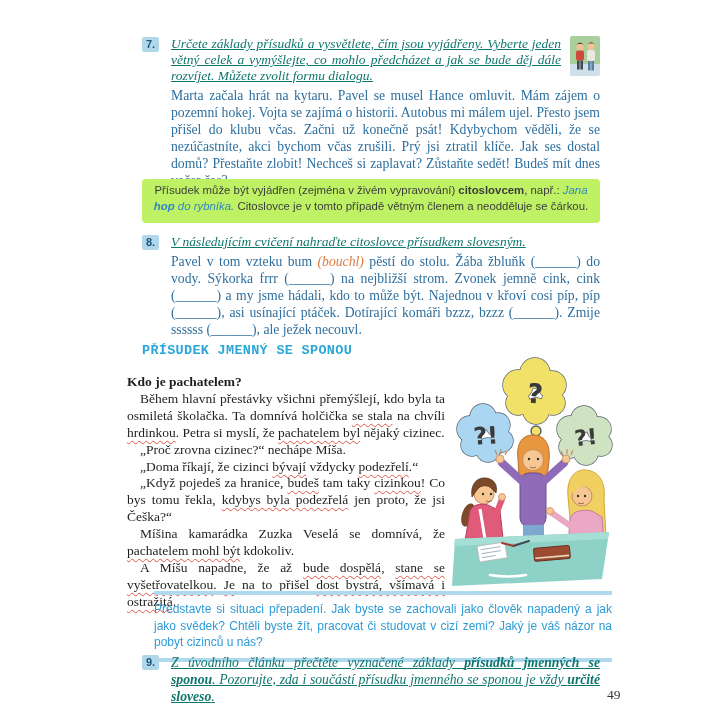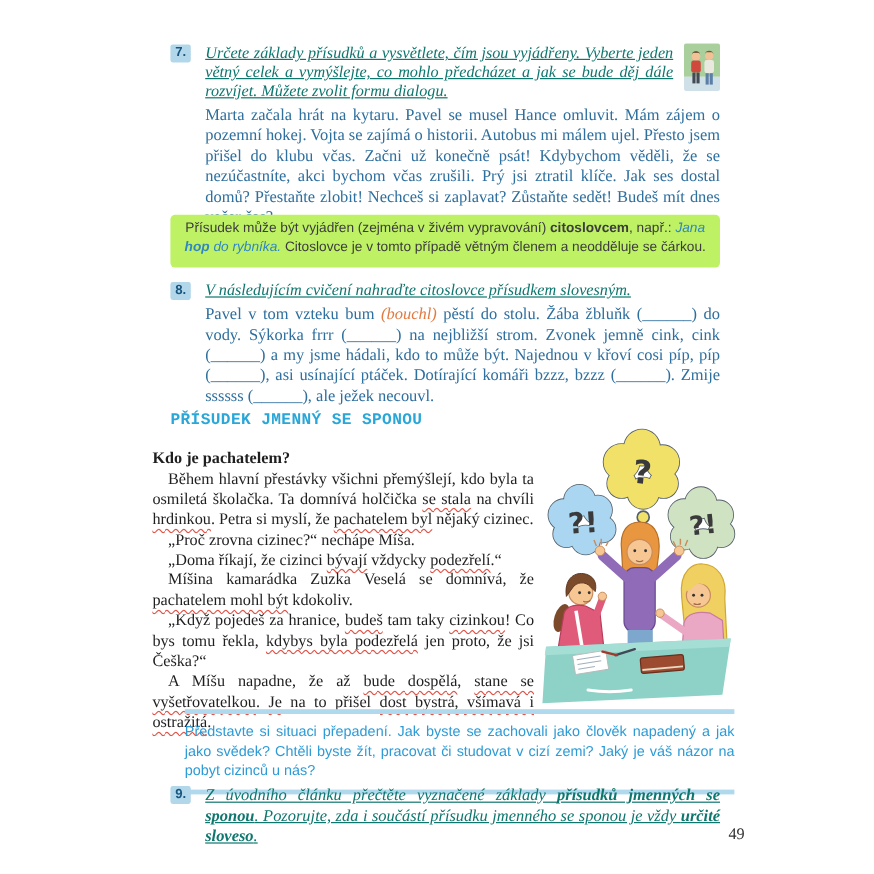--- a/index.html
+++ b/index.html
@@ -106,22 +106,22 @@
   </div>
 </div>
 
 <div class="section-heading">PŘÍSUDEK JMENNÝ SE SPONOU</div>
 
 <div class="story">
   <p class="story-title" style="text-indent:0;">Kdo je pachatelem?</p>
   <p><span>Během hlavní přestávky všichni přemýšlejí, kdo byla ta osmiletá školačka. Ta domnívá holčička </span><span class="w">se stala</span><span> na chvíli </span><span class="w">hrdinkou</span><span>. Petra si myslí, že </span><span class="w">pachatelem byl</span><span> nějaký cizinec.</span></p>
   <p><span>„Proč zrovna cizinec?“ nechápe Míša.</span></p>
   <p><span>„Doma říkají, že cizinci </span><span class="w">bývají</span><span> vždycky </span><span class="w">podezřelí</span><span>.“</span></p>
+  <p><span>„Když pojedeš za hranice, </span><span class="w">budeš</span><span> tam taky </span><span class="w">cizinkou</span><span>! Co bys tomu řekla, </span><span class="w">kdybys byla podezřelá</span><span> jen proto, že jsi Češka?“</span></p>
   <p><span>Míšina kamarádka Zuzka Veselá se domnívá, že </span><span class="w">pachatelem mohl být</span><span> kdokoliv.</span></p>
-  <p><span>„Když pojedeš za hranice, </span><span class="w">budeš</span><span> tam taky </span><span class="w">cizinkou</span><span>! Co bys tomu řekla, </span><span class="w">kdybys byla podezřelá</span><span> jen proto, že jsi Češka?“</span></p>
   <p><span>A Míšu napadne, že až </span><span class="w">bude dospělá</span><span>, </span><span class="w">stane se vyšetřovatelkou</span><span>. </span><span class="w">Je</span><span> na to přišel </span><span class="w">dost bystrá, všímavá i ostražitá</span><span>.</span></p>
 </div>
 
 <div class="illustration">
   <svg width="166" height="243" viewBox="0 0 166 243">
 
     <g>
       <g stroke="#55606a" stroke-width="1.4" fill="#aad6f2">
         <circle cx="20" cy="82" r="13"></circle>
           <circle cx="33" cy="70" r="13"></circle>

